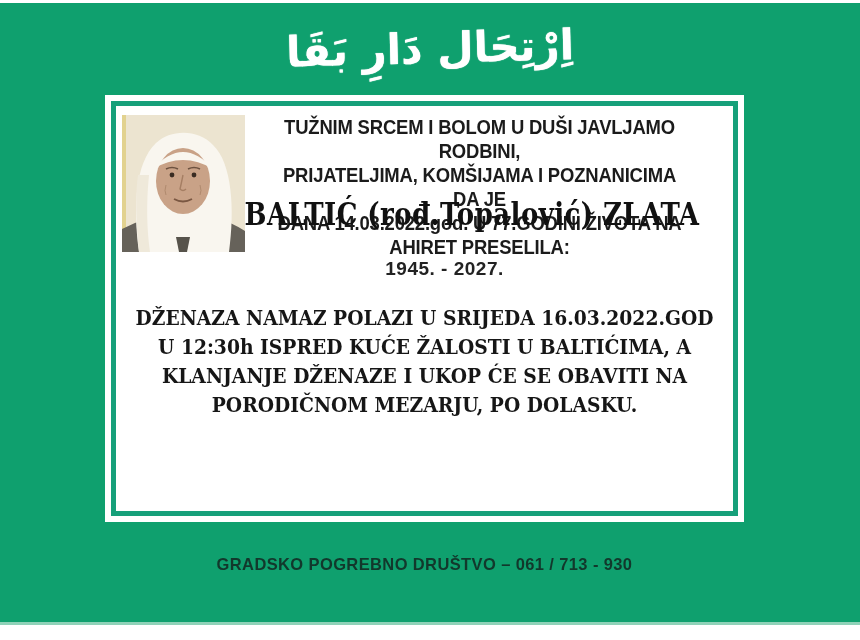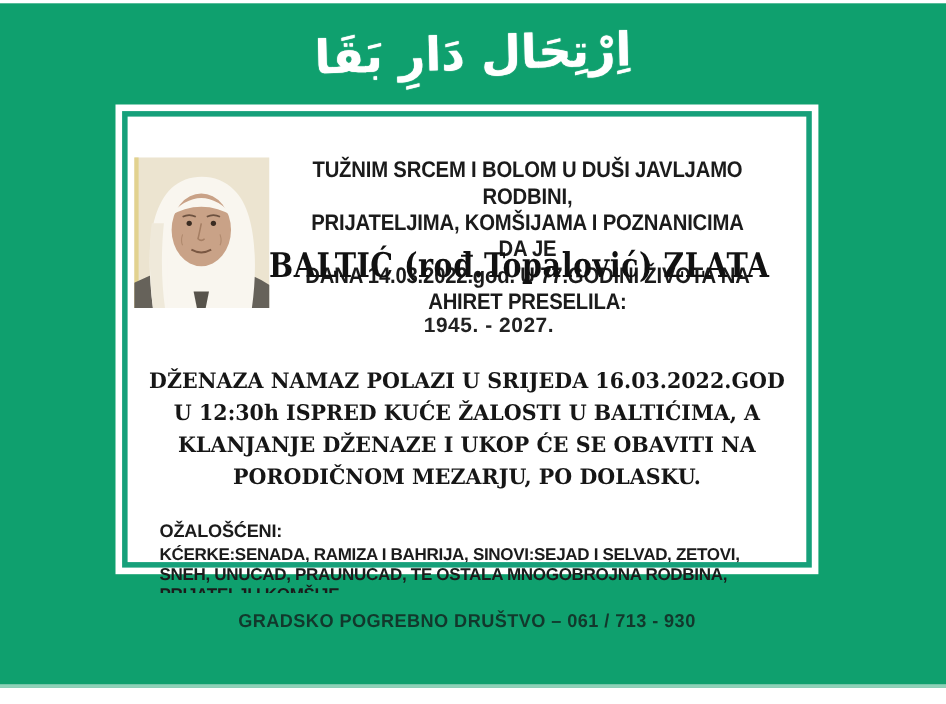--- a/index.html
+++ b/index.html
@@ -27,21 +27,21 @@
   .card{
     position:absolute;left:105px;top:92px;width:639px;height:427px;
     background:#ffffff;
   }
   .card-border{
     position:absolute;left:6px;top:6px;right:6px;bottom:6px;
     border:5px solid #16a07a;z-index:5;pointer-events:none;
   }
   .card-content{
     position:absolute;left:0;top:0;width:639px;height:416px;
-    overflow:hidden;z-index:1;color:#161616;margin-top:28px;
+    overflow:hidden;z-index:1;color:#161616;
   }
   .photo{
     position:absolute;left:17px;top:20px;width:123px;height:137px;
   }
   .photo svg{display:block;width:123px;height:137px;}
   .intro{
     position:absolute;left:140px;right:30px;top:20px;
     text-align:center;font-weight:bold;font-size:20.5px;line-height:24px;
     transform:scaleX(0.90);transform-origin:50% 0;
     letter-spacing:-0.2px;color:#1b1b1b;
@@ -126,26 +126,20 @@
 
       <div class="years">1945. - 2027.</div>
 
       <div class="announcement">
         <div>DŽENAZA NAMAZ POLAZI U SRIJEDA 16.03.2022.GOD</div>
         <div>U 12:30h ISPRED KUĆE ŽALOSTI U BALTIĆIMA, A</div>
         <div>KLANJANJE DŽENAZE I UKOP ĆE SE OBAVITI NA</div>
         <div>PORODIČNOM MEZARJU, PO DOLASKU.</div>
       </div>
 
-      <div class="mourners">
-        <div class="mourners-label">OŽALOŠĆENI:</div>
-        <div class="mourners-line">KĆERKE:SENADA, RAMIZA I BAHRIJA, SINOVI:SEJAD I SELVAD, ZETOVI,</div>
-        <div class="mourners-line">SNEH, UNUČAD, PRAUNUČAD, TE OSTALA MNOGOBROJNA RODBINA,</div>
-        <div class="mourners-line">PRIJATELJI I KOMŠIJE.</div>
-      </div>
 
     </div>
 
     <div class="card-border"></div>
   </div>
 
   <div class="footer-line">GRADSKO POGREBNO DRUŠTVO – 061 / 713 - 930</div>
 
 </div>
 

